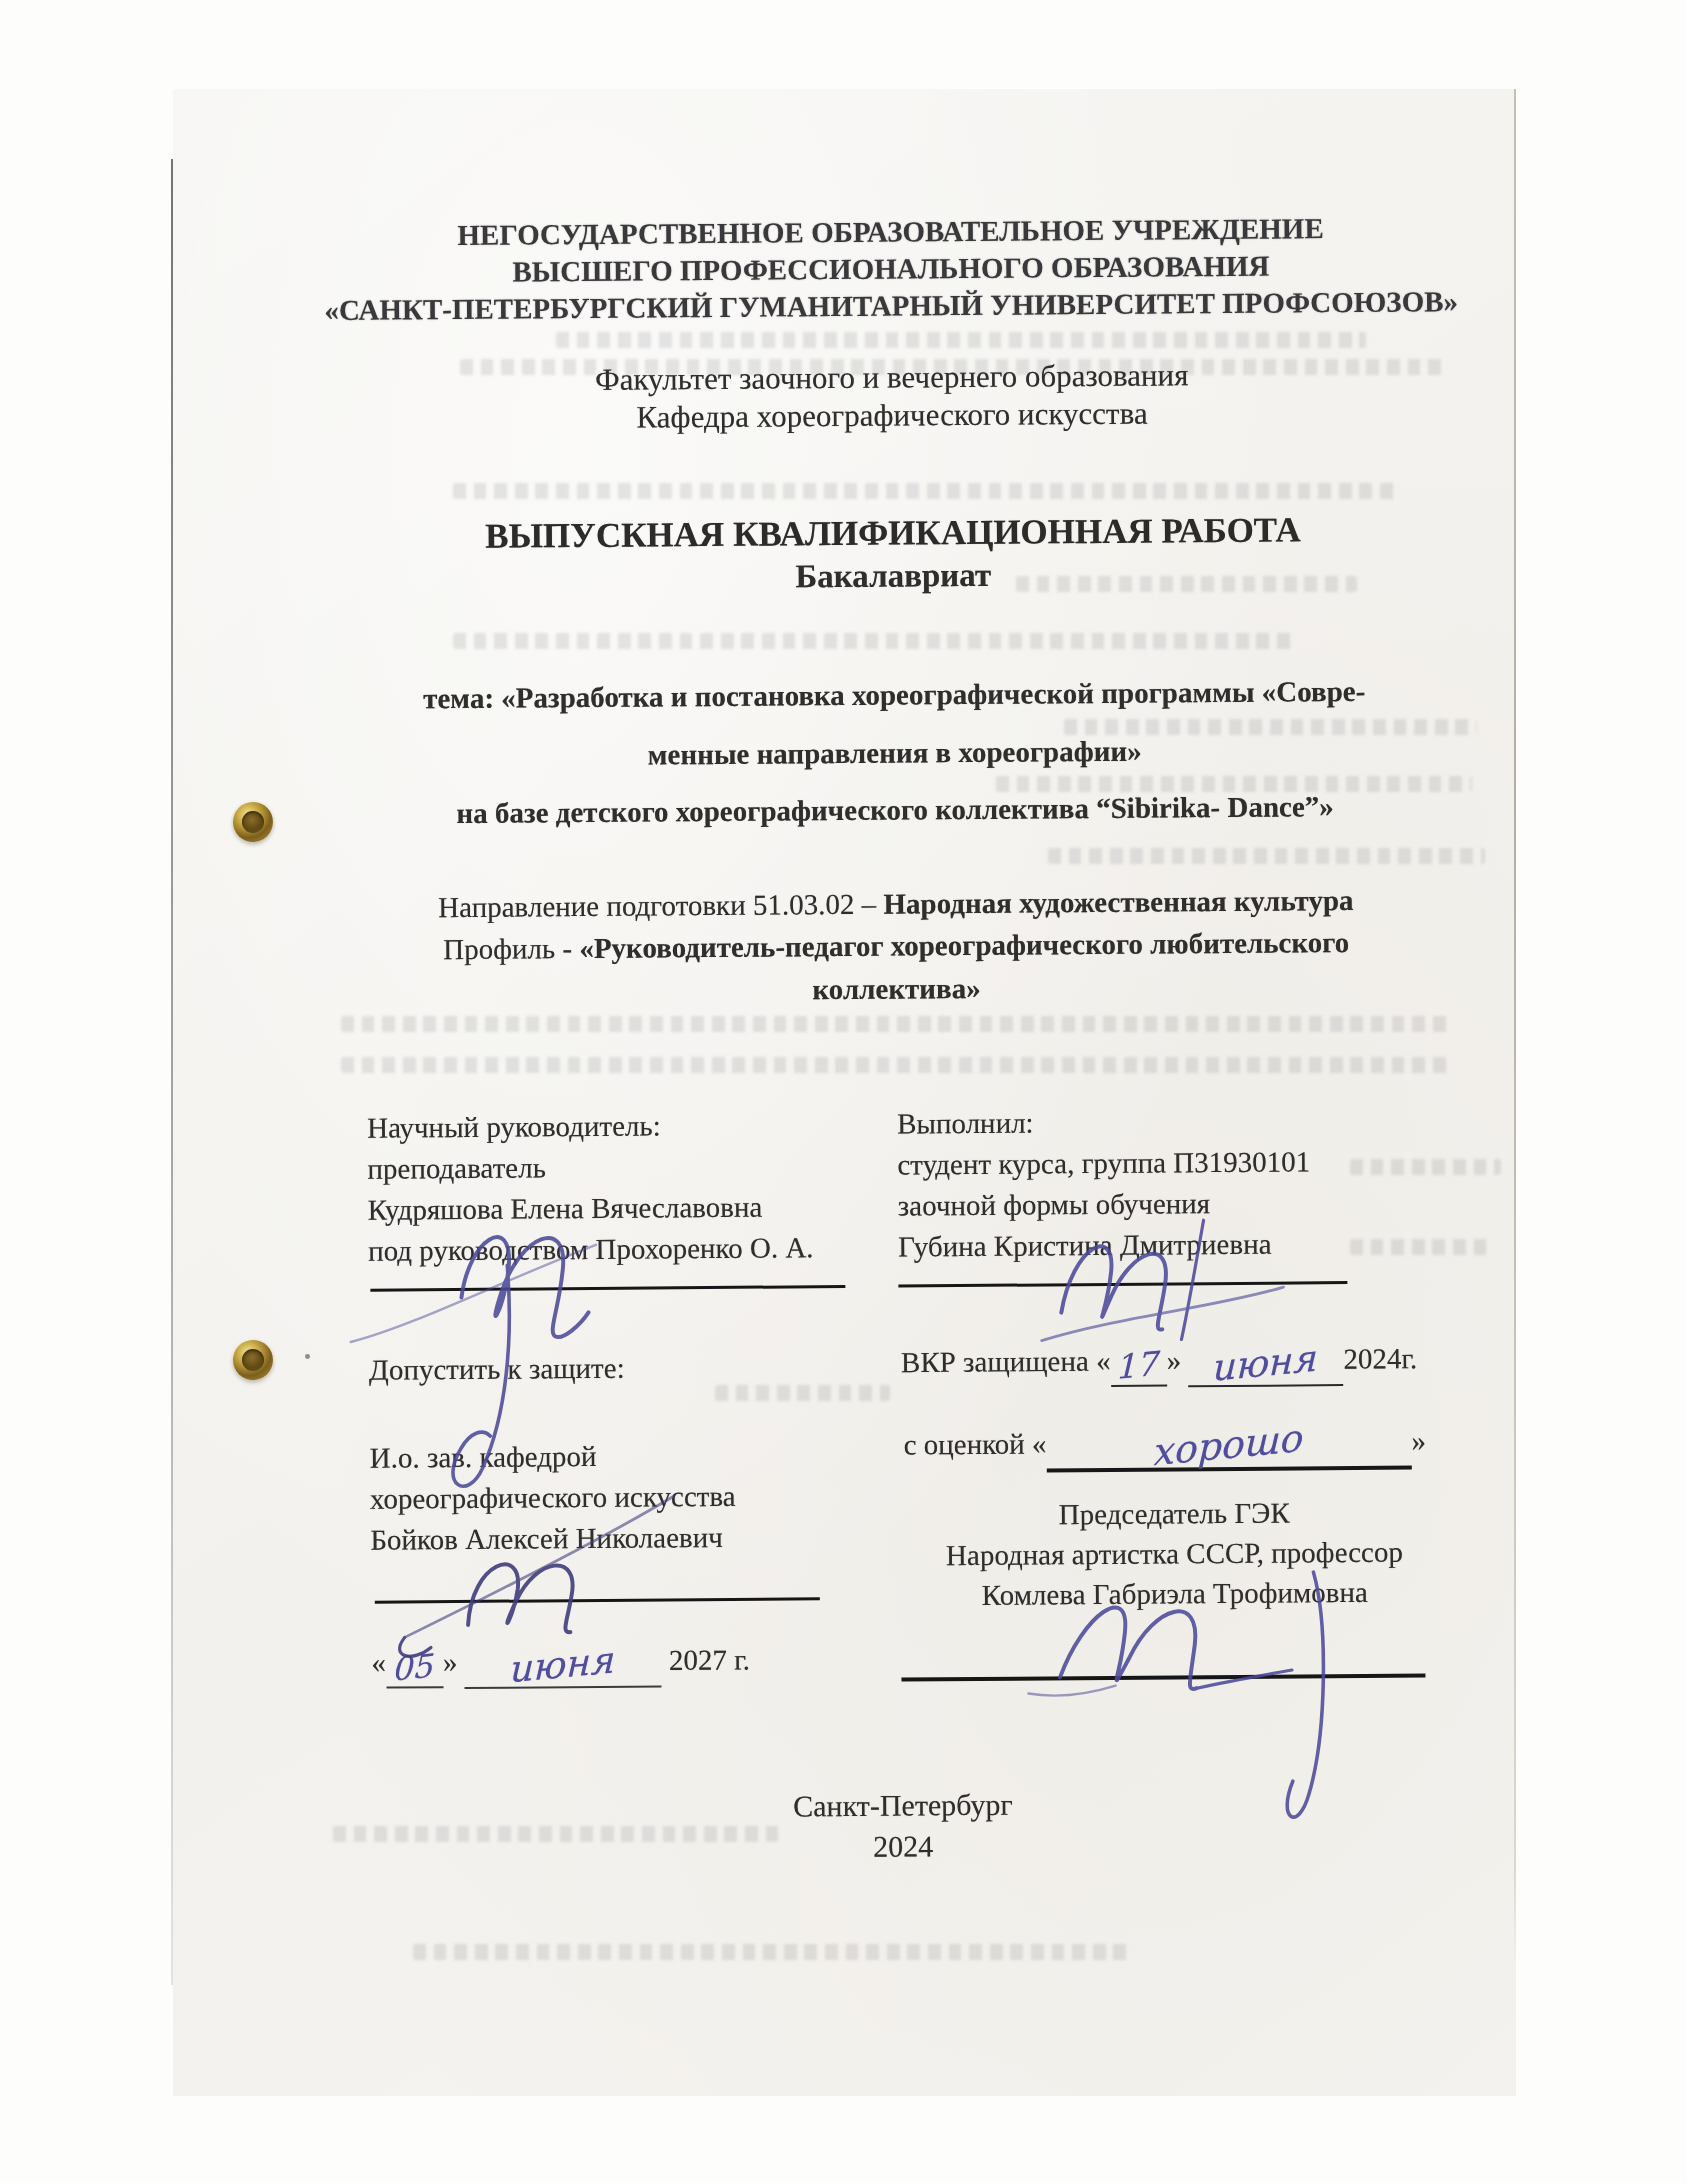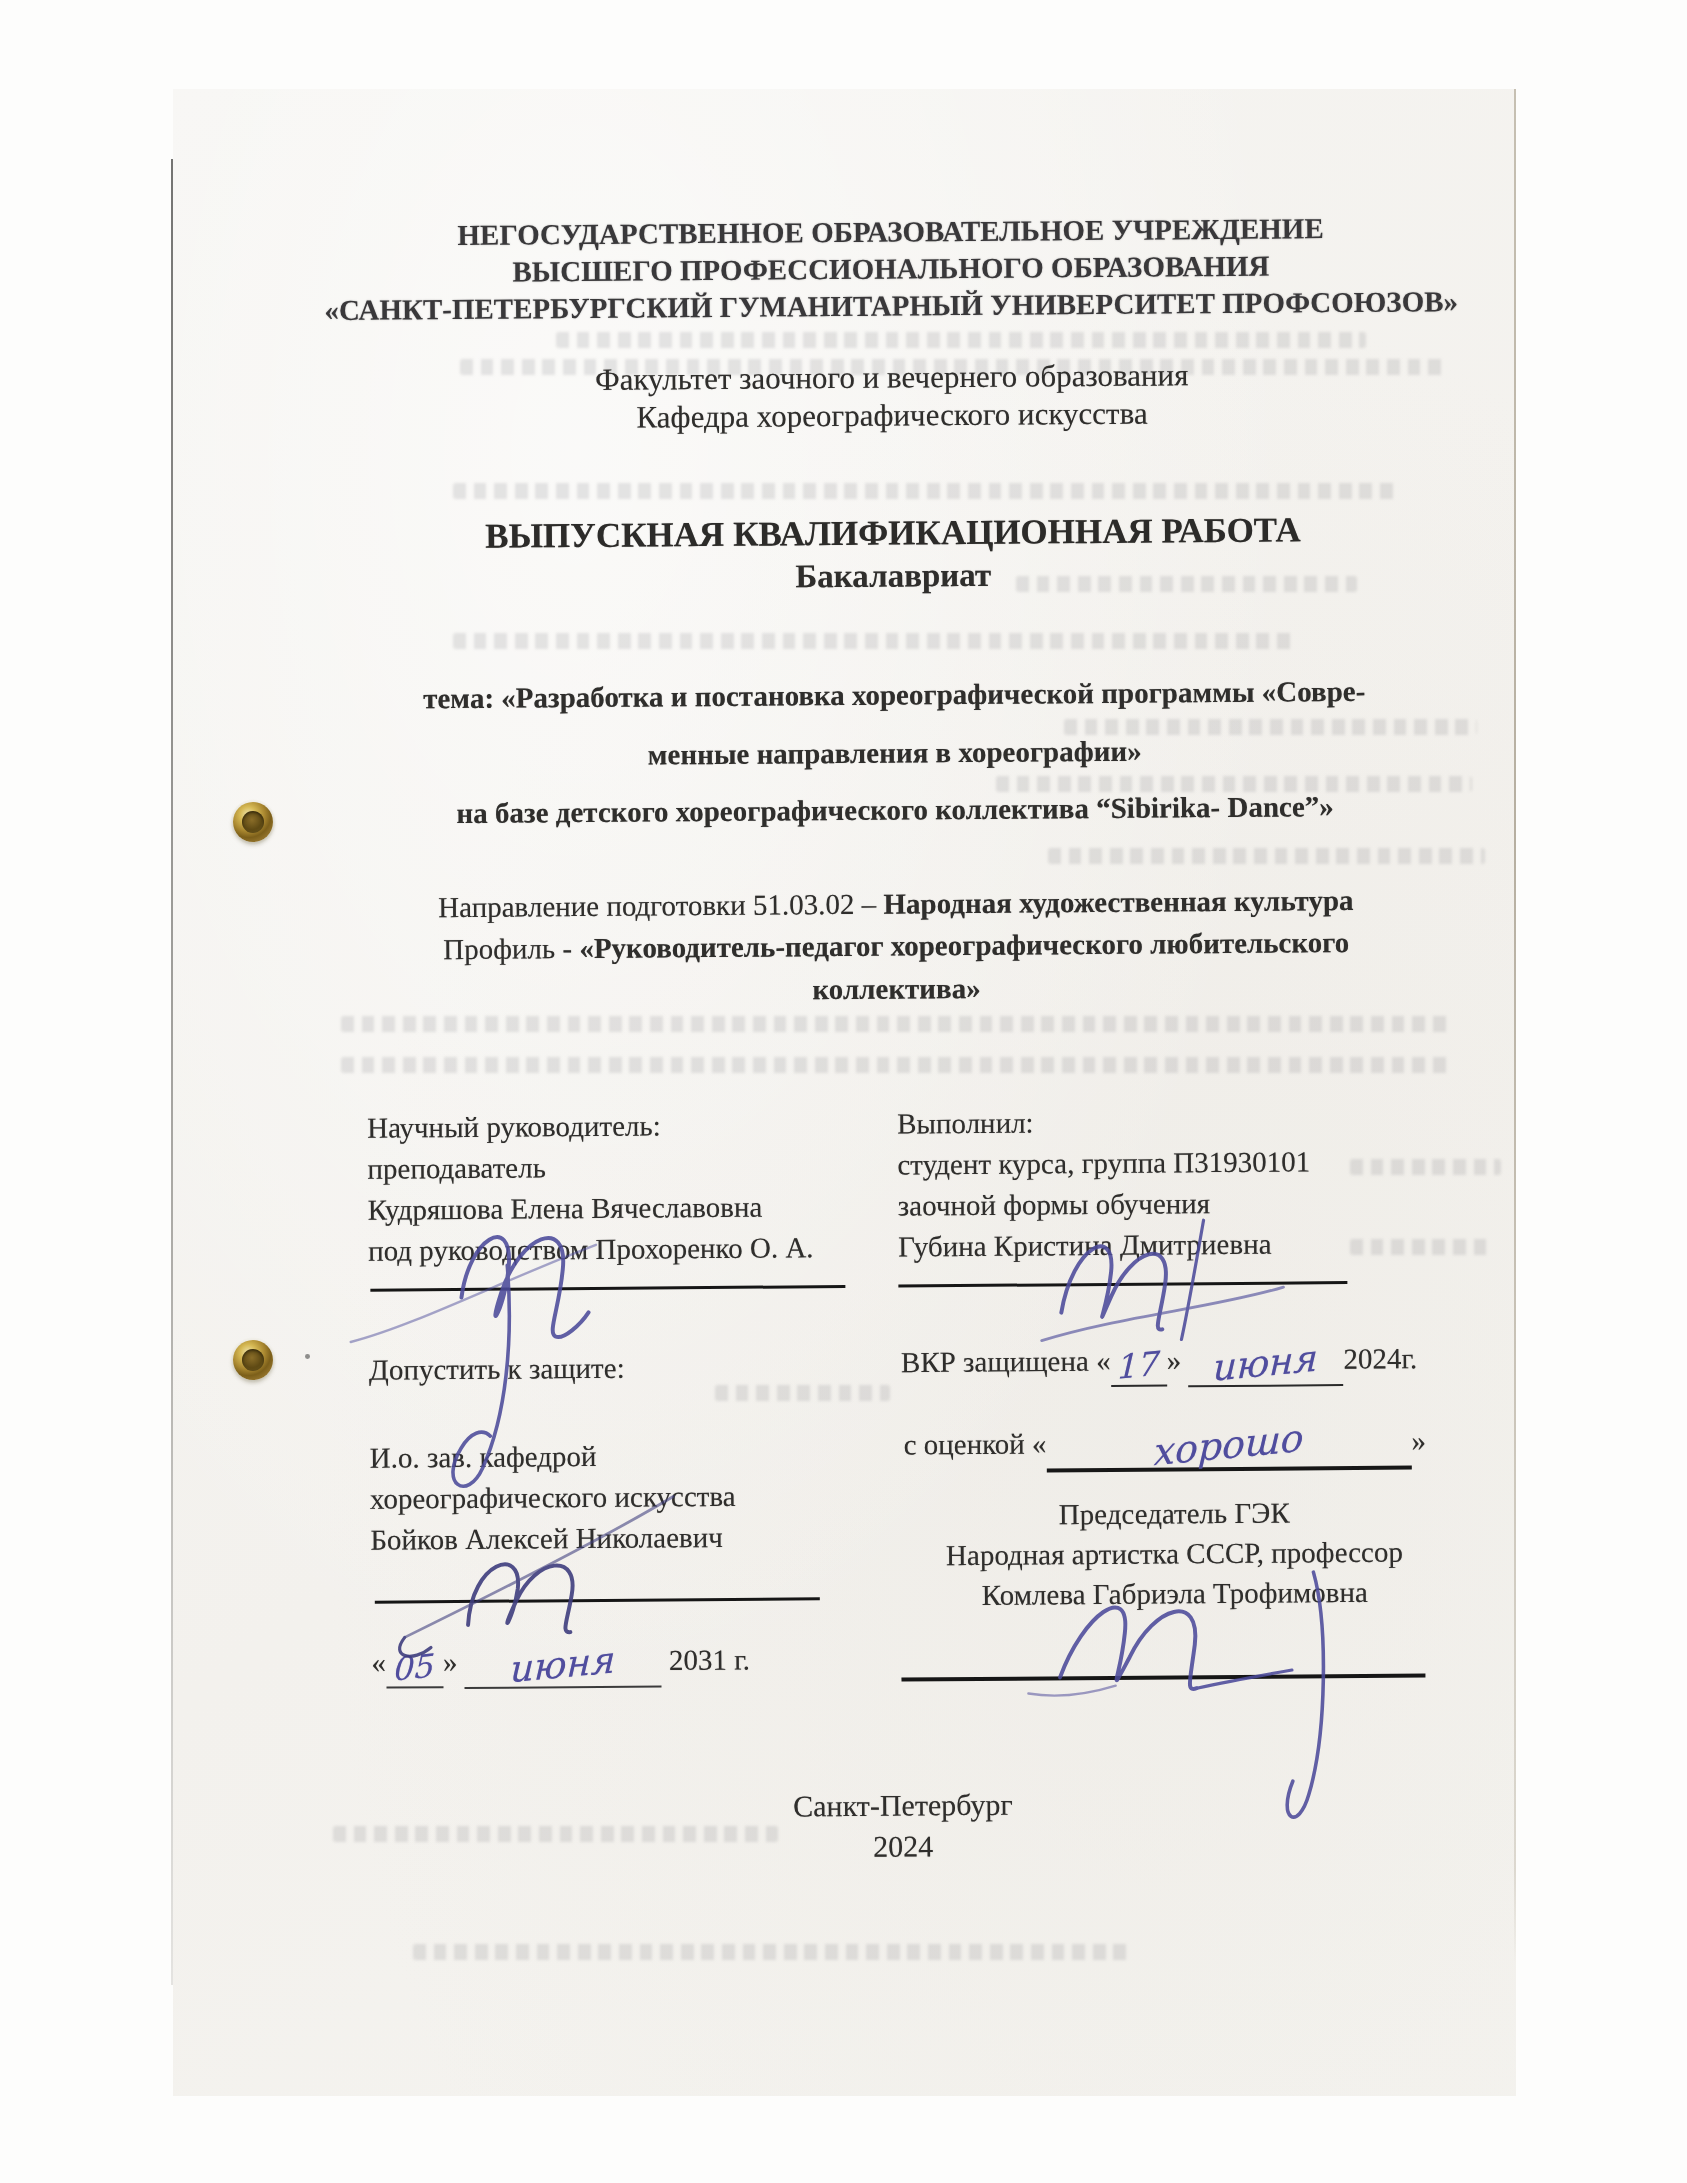--- a/index.html
+++ b/index.html
@@ -137,21 +137,21 @@
     </div>
 
     <div class="sigline" style="left:371px;top:1597px;width:445px"></div>
     <div class="sigline" style="left:897px;top:1678px;width:524px;height:4px"></div>
 
     <div class="txt" style="left:367px;top:1642px;font-size:29px">
       <span>«</span><span class="uline" style="width:57px;border-bottom-color:#3b3b3b">
           <span class="hw" style="font-size:32px">05</span>
         </span><span>»</span> <span class="uline" style="width:197px;border-bottom-color:#3b3b3b">
           <span class="hw" style="font-size:37px">июня</span>
-        </span> <span>2031 г.</span>
+        </span> <span>2027 г.</span>
     </div>
 
     <div class="txt center" style="top:1785px;font-size:30px;line-height:41px">
       <div>Санкт-Петербург</div>
       <div>2024</div>
     </div>
 
     <svg class="sig" style="left:341px;top:1203px" width="365" height="302" viewBox="0 0 460 380">
       <g fill="none" stroke="#4c4a9a" stroke-linecap="round" opacity="0.88">
         <path d="M10 170 C90 150 200 95 320 50" stroke-width="3" opacity="0.55"></path>

